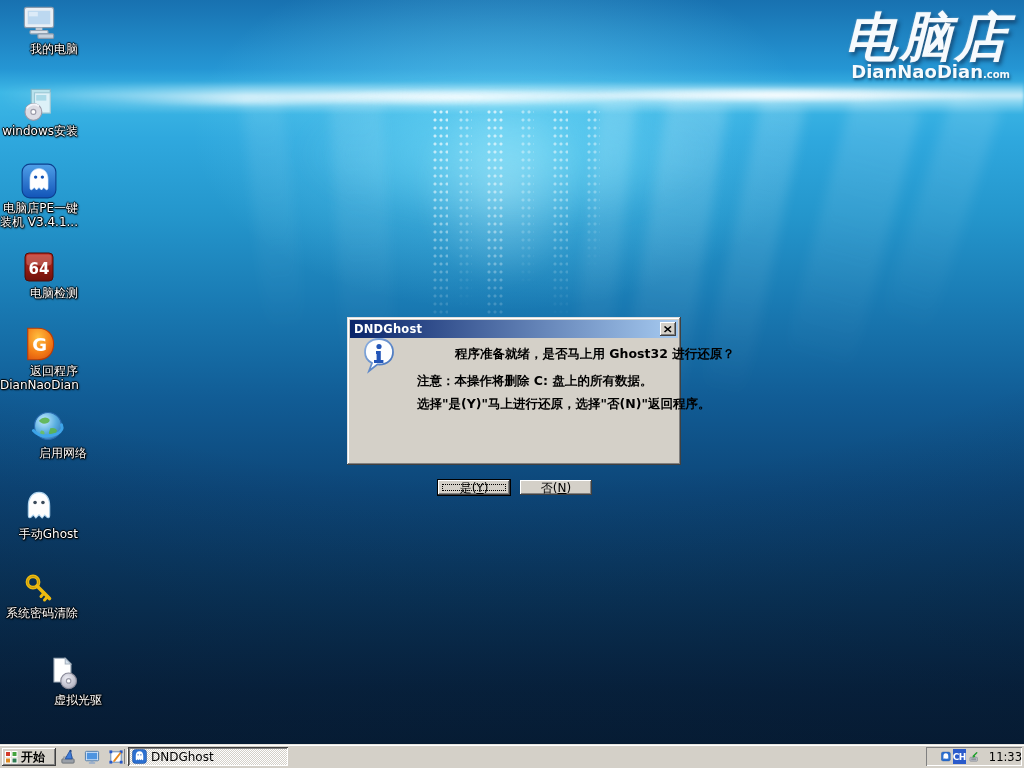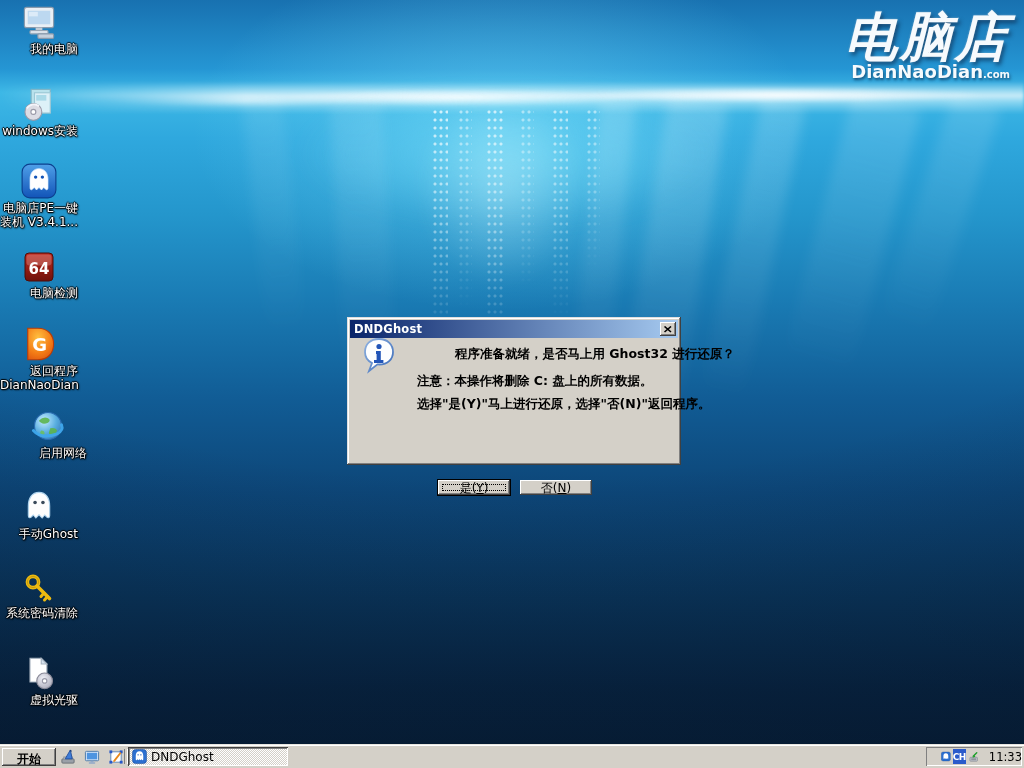--- a/index.html
+++ b/index.html
@@ -79,21 +79,21 @@
   .btn.default{box-shadow:0 0 0 1px #000, inset -1px -1px #404040, inset 1px 1px #fff, inset -2px -2px #808080;}
   .btn .focus{position:absolute;inset:4px;border:1px dotted #000;pointer-events:none;}
   .btn.yes{left:91px;}
   .btn.no{left:173px;}
 
   
   .taskbar{position:absolute;left:0;right:0;bottom:0;height:23px;background:#d4d0c8;
     border-top:1px solid #e8e6e0;box-shadow:inset 0 1px 0 #fff;}
   .startbtn{position:absolute;left:2px;top:3px;width:54px;height:18px;background:#d4d0c8;border:0;padding:0 3px;
     display:flex;align-items:center;gap:3px;font-family:inherit;
-    box-shadow:inset -1px -1px #404040, inset 1px 1px #fff, inset -2px -2px #808080;flex-direction:column;}
+    box-shadow:inset -1px -1px #404040, inset 1px 1px #fff, inset -2px -2px #808080;}
   .startbtn .slbl{font-size:12px;font-weight:bold;color:#000;}
   .ql{position:absolute;top:3px;width:18px;height:18px;background:transparent;border:0;padding:0;}
   .tb-sep{position:absolute;top:4px;width:2px;height:15px;border-left:1px solid #808080;border-right:1px solid #fff;}
   .taskbtn{position:absolute;left:128px;top:2px;width:160px;height:19px;border:0;padding:0 4px;text-align:left;
     display:flex;align-items:center;gap:4px;font-family:inherit;font-size:12px;color:#000;
     background-color:#d4d0c8;
     background-image:linear-gradient(45deg,#fff 25%,transparent 25%,transparent 75%,#fff 75%),
                      linear-gradient(45deg,#fff 25%,transparent 25%,transparent 75%,#fff 75%);
     background-position:0 0,1px 1px;background-size:2px 2px;
     box-shadow:inset 1px 1px #404040, inset -1px -1px #fff, inset 2px 2px #808080;}
@@ -236,21 +236,21 @@
     <svg class="ic" viewBox="0 0 32 32" style="width:32px;height:32px">
       <circle cx="10" cy="10" r="5.6" fill="none" stroke="#ecba10" stroke-width="3.6"></circle>
       <circle cx="10" cy="10" r="5.6" fill="none" stroke="#8a6a00" stroke-width=".7" opacity=".5"></circle>
       <path d="M14 14 L26.5 26.5" stroke="#ecba10" stroke-width="3.6" stroke-linecap="round"></path>
       <path d="M21 21 L18 24.5" stroke="#ecba10" stroke-width="3" stroke-linecap="round"></path>
       <path d="M24.5 24.5 L21.5 28" stroke="#ecba10" stroke-width="3" stroke-linecap="round"></path>
     </svg>
     <div class="lbl">系统密码清除</div>
   </div>
 
-  <div class="desk-icon" style="top:655px;">
+  <div class="desk-icon" style="top:655px;padding-left:24px;">
     <svg class="ic" viewBox="0 0 32 32">
       <path d="M8 3 h10 l5 5 v16 H8 Z" fill="#fff" stroke="#a8b4c0"></path>
       <path d="M18 3 v5 h5 Z" fill="#d6e2ee" stroke="#a8b4c0"></path>
       <defs>
           <radialGradient id="cd1" cx=".4" cy=".35" r=".8">
         <stop offset="0" stop-color="#f0f0f6"></stop>
             <stop offset="1" stop-color="#a4a4b4"></stop>
           </radialGradient>
         </defs>
       <circle cx="21" cy="23" r="7" fill="url(#cd1)" stroke="#8a8a98"></circle>

